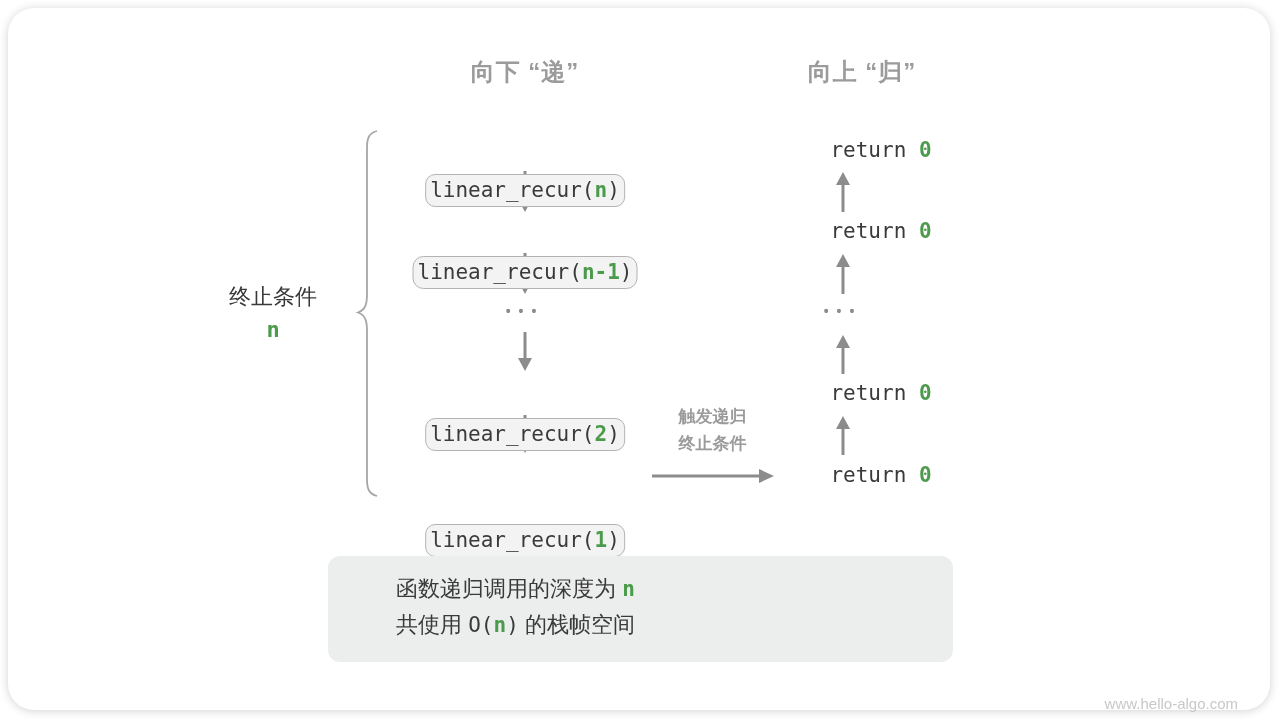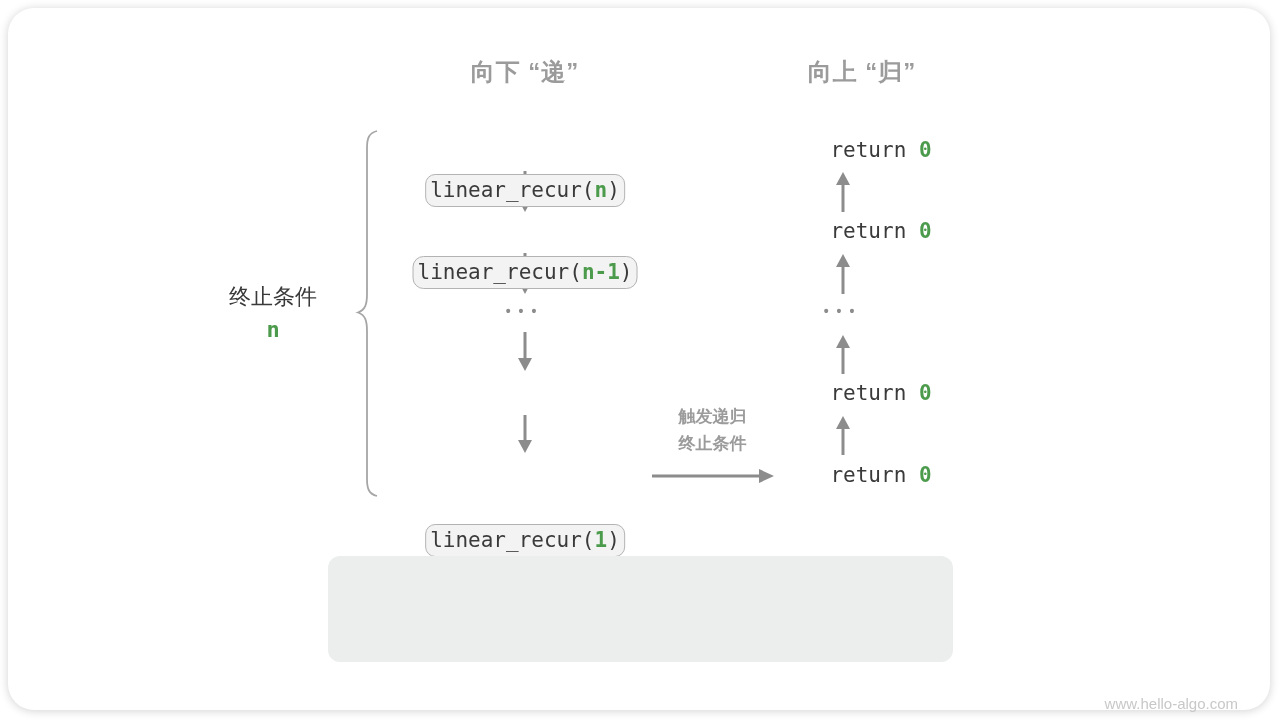--- a/index.html
+++ b/index.html
@@ -109,20 +109,23 @@
   <div class="depth-label">终止条件</div>
   <div class="depth-var">n</div>
 
   <div class="code-box" style="top:134px;">
     <span>linear_recur(</span><span class="g">n</span><span>)</span>
   </div>
   <div class="code-box" style="top:216px;border-radius:11px;">
     <span>linear_recur(</span><span class="g">n-1</span><span>)</span>
   </div>
   <div class="dots" style="left:525px;top:303px;">•••</div>
+  <div class="code-box" style="top:378px;">
+    <span>linear_recur(</span><span class="g">2</span><span>)</span>
+  </div>
   <div class="code-box" style="top:484px;">
     <span>linear_recur(</span><span class="g">1</span><span>)</span>
   </div>
 
   <div class="ret" style="top:137px;">
     <span>return </span><span class="g">0</span>
   </div>
   <div class="ret" style="top:218px;">
     <span>return </span><span class="g">0</span>
   </div>
@@ -133,15 +136,23 @@
   <div class="ret" style="top:462px;">
     <span>return </span><span class="g">0</span>
   </div>
 
   <div class="term">
     <div>触发递归</div>
     <div>终止条件</div>
   </div>
 
   <div class="summary-box"></div>
+  <div class="sum-left">
+    <div>
+      <span>函数递归调用的深度为 </span><span class="g code">n</span>
+    </div>
+    <div>
+      <span>共使用 </span><span class="code">O(</span><span class="g code">n</span><span class="code">)</span><span> 的栈帧空间</span>
+    </div>
+  </div>
 
   <div class="watermark">www.hello-algo.com</div>
 </div>
 
 </body></html>

